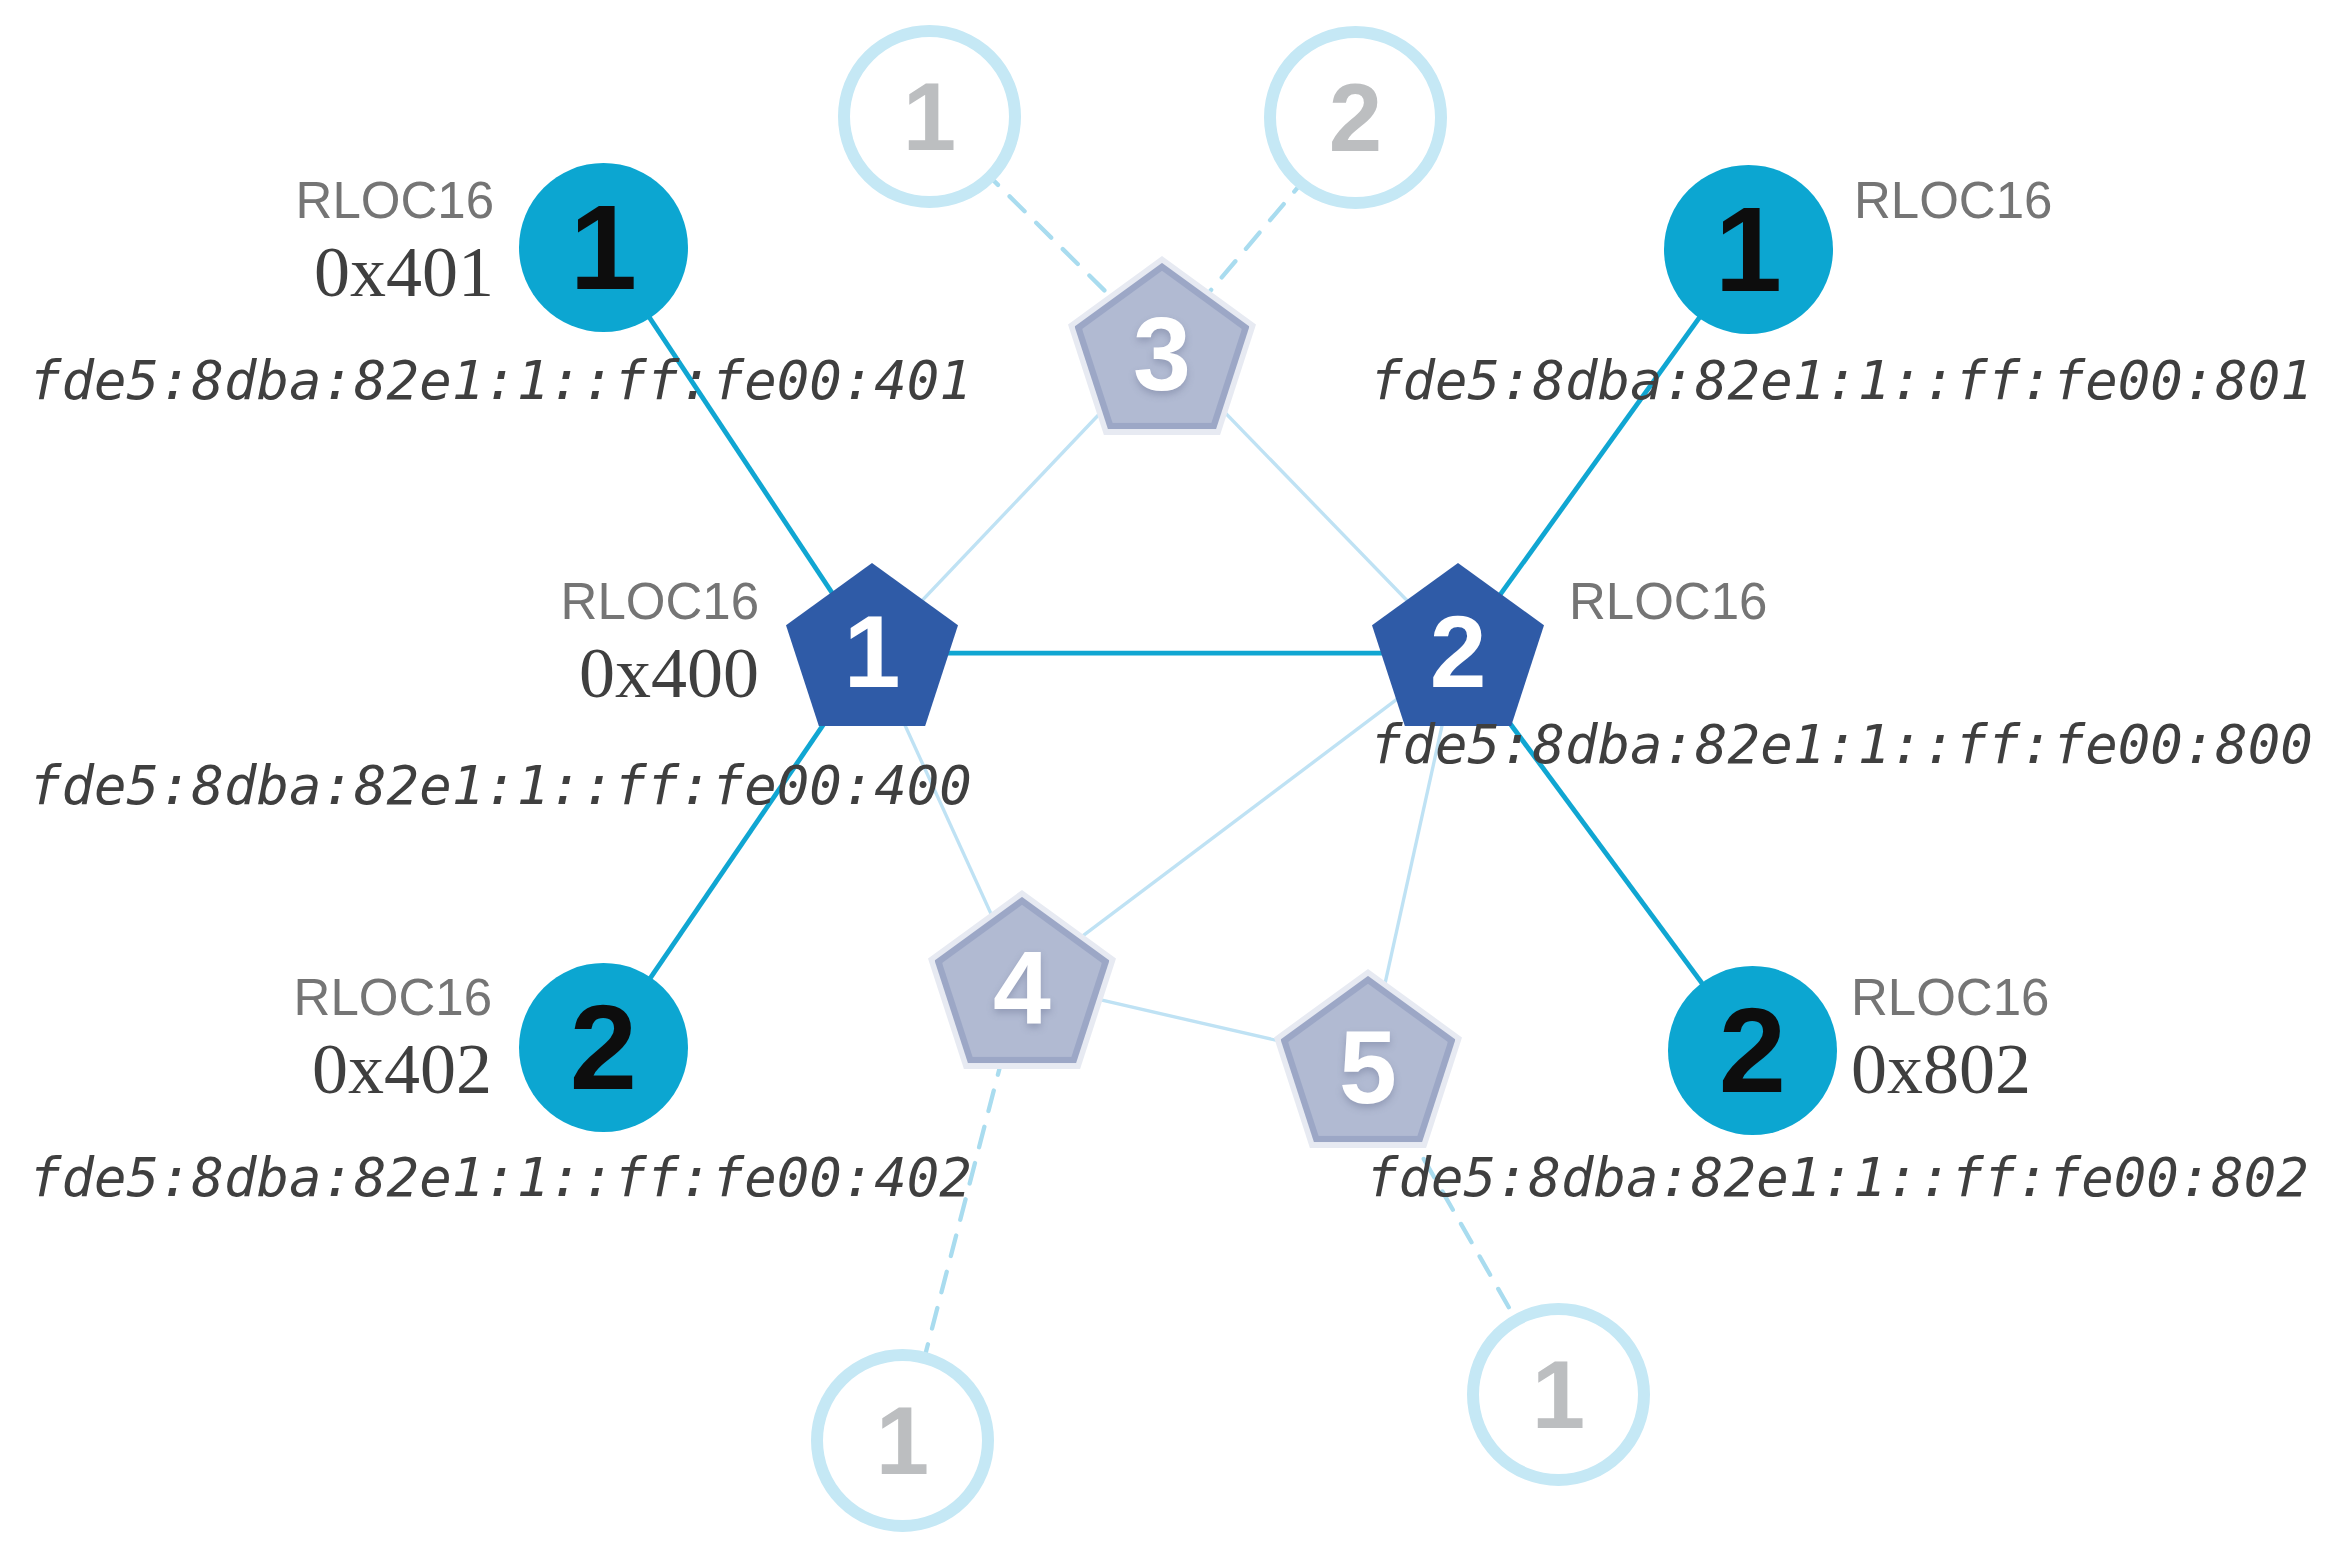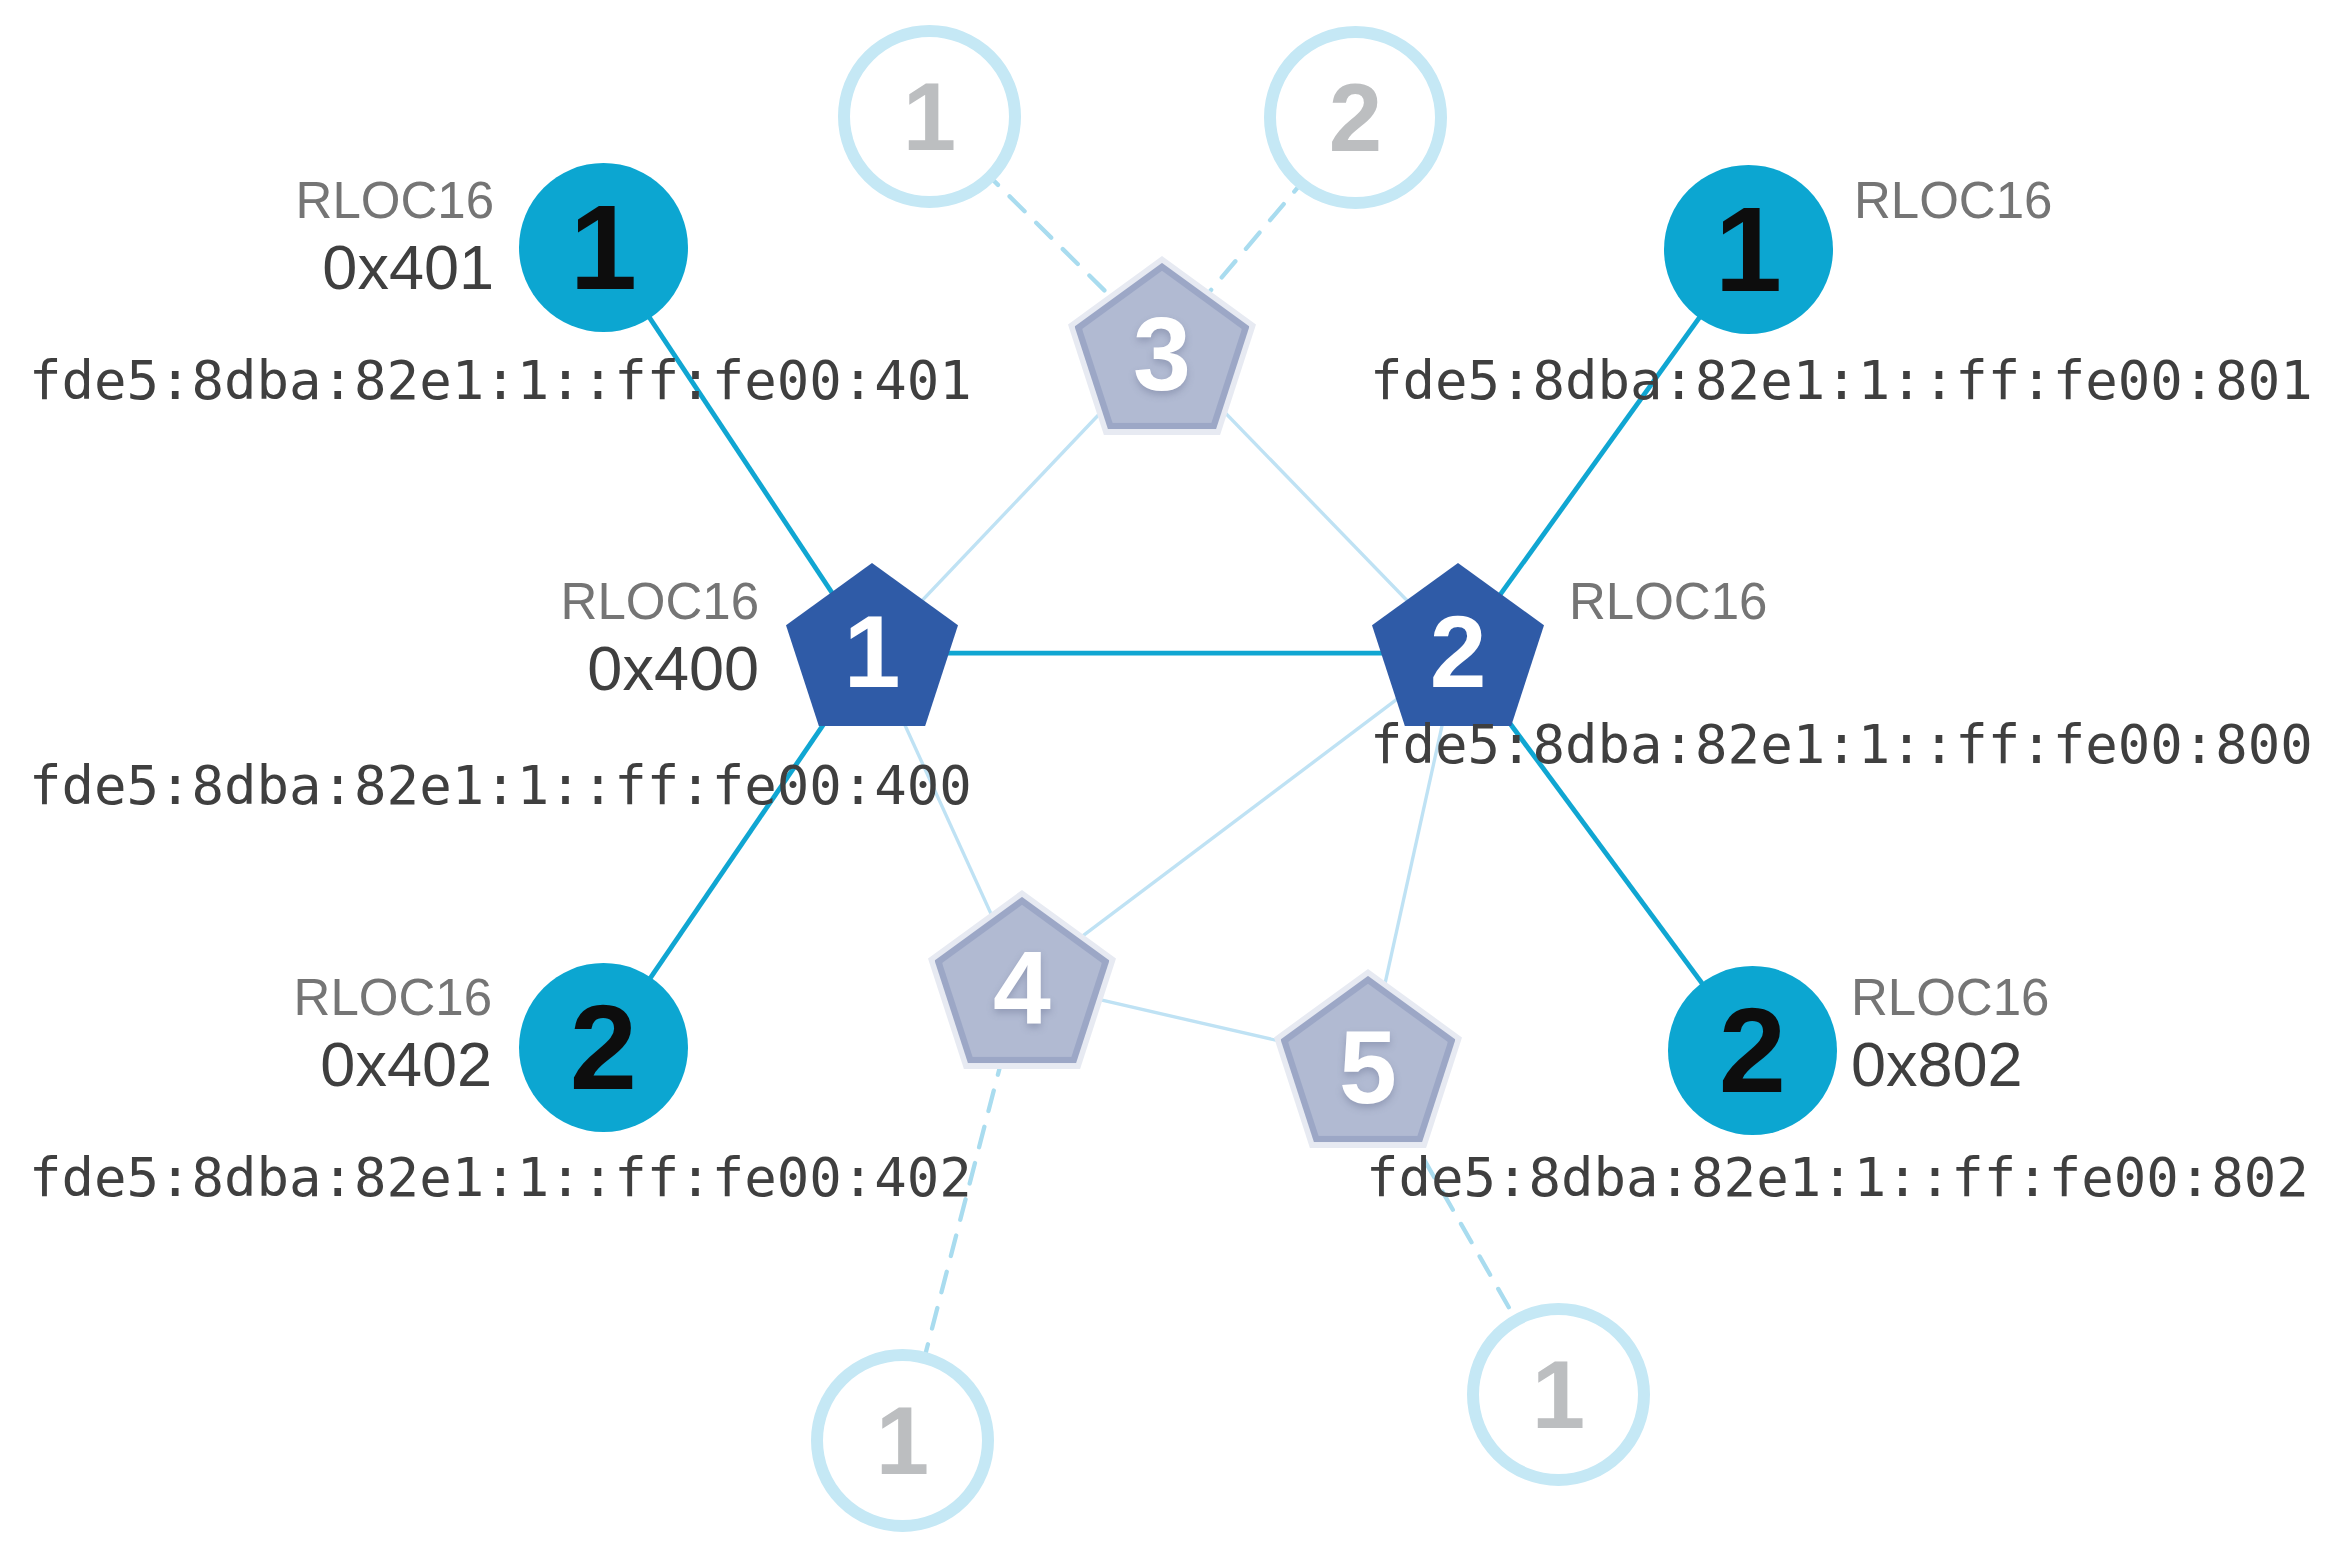--- a/index.html
+++ b/index.html
@@ -115,32 +115,33 @@
     width: 384px;
     text-align: right;
   }
   .rloc-label {
     font-size: 51px;
     line-height: 1;
     color: var(--label-gray);
     margin-bottom: 9.6px;
   }
   .rloc-value {
-    font-family: Liberation Sans, sans-serif;
-    font-size: 63px;
+    font-family: Liberation Serif, serif;
+    font-size: 72px;
     line-height: 1;
     color: var(--text-dark);
   }
   .ipv6 {
     position: absolute;
     font-family: "DejaVu Sans Mono", monospace;
     font-size: 54px;
     line-height: 1;
     color: var(--text-dark);
     white-space: nowrap;
+    font-style: italic;
   }
 </style>
 </head>
 <body>
 
 <div class="stage">
 
   <svg class="links" width="2336" height="1560" viewBox="0 0 2432 1624">
 
     <line class="link-active" x1="908" y1="680" x2="628" y2="258"></line>

